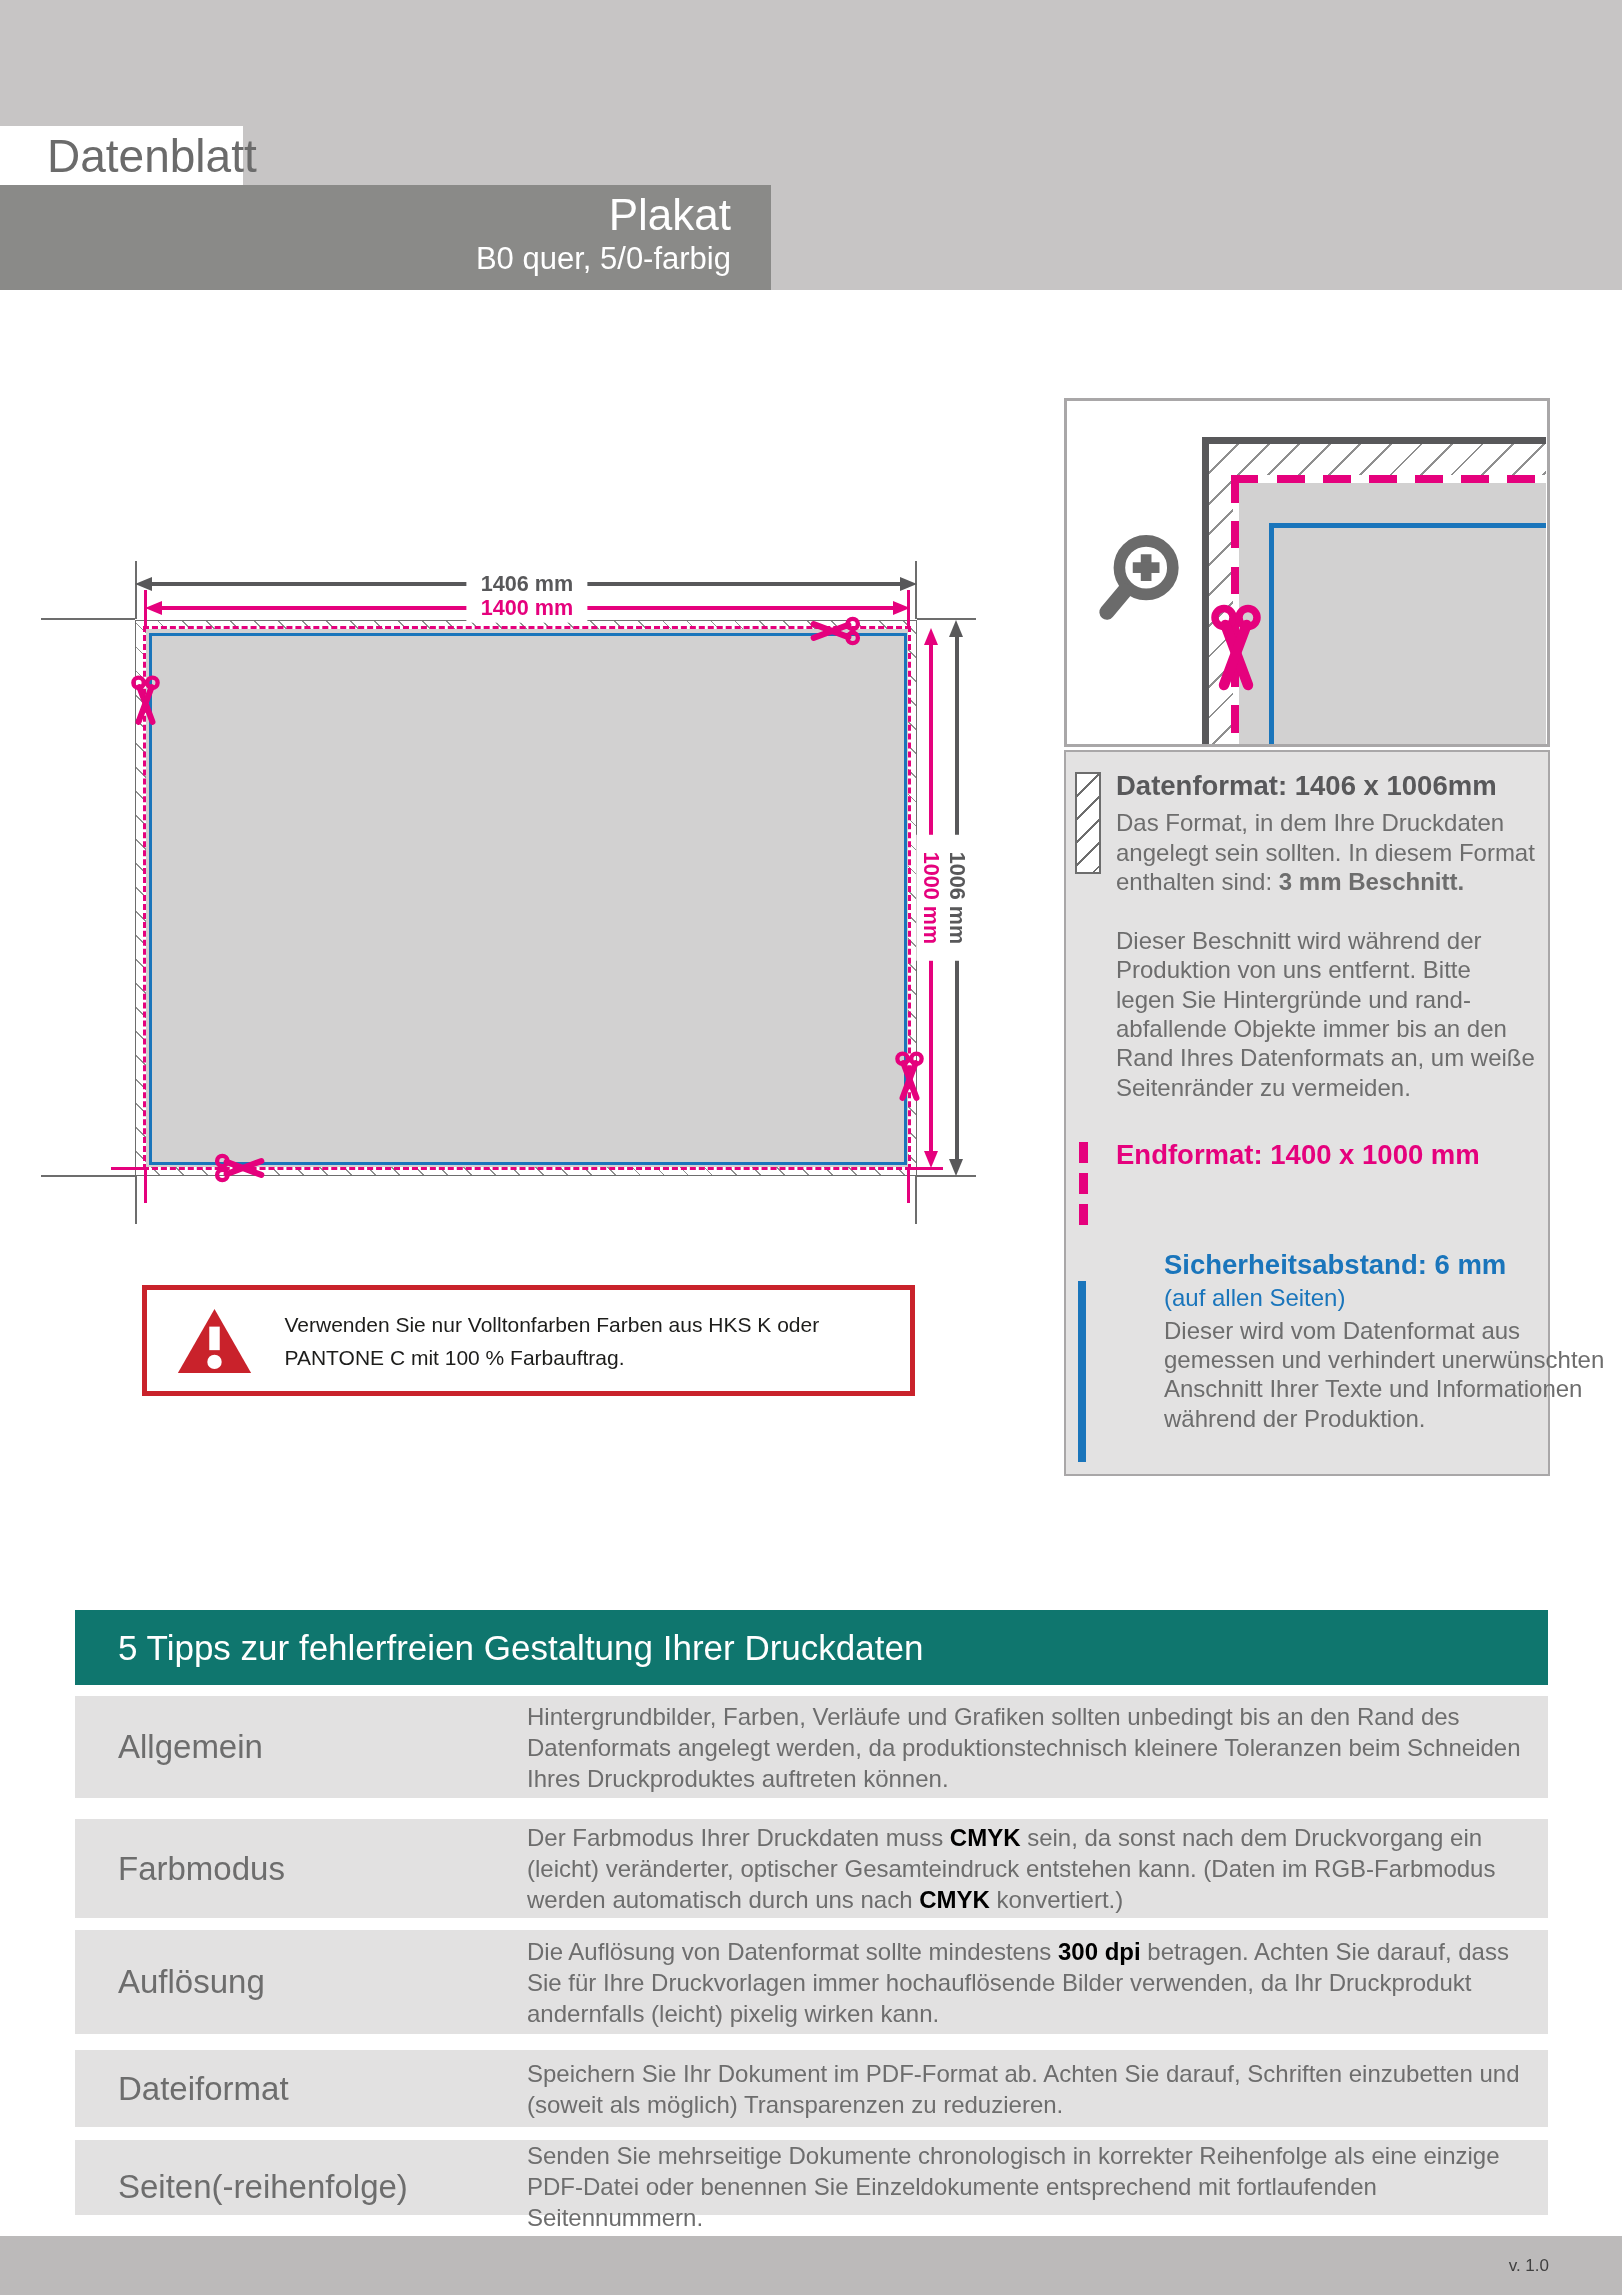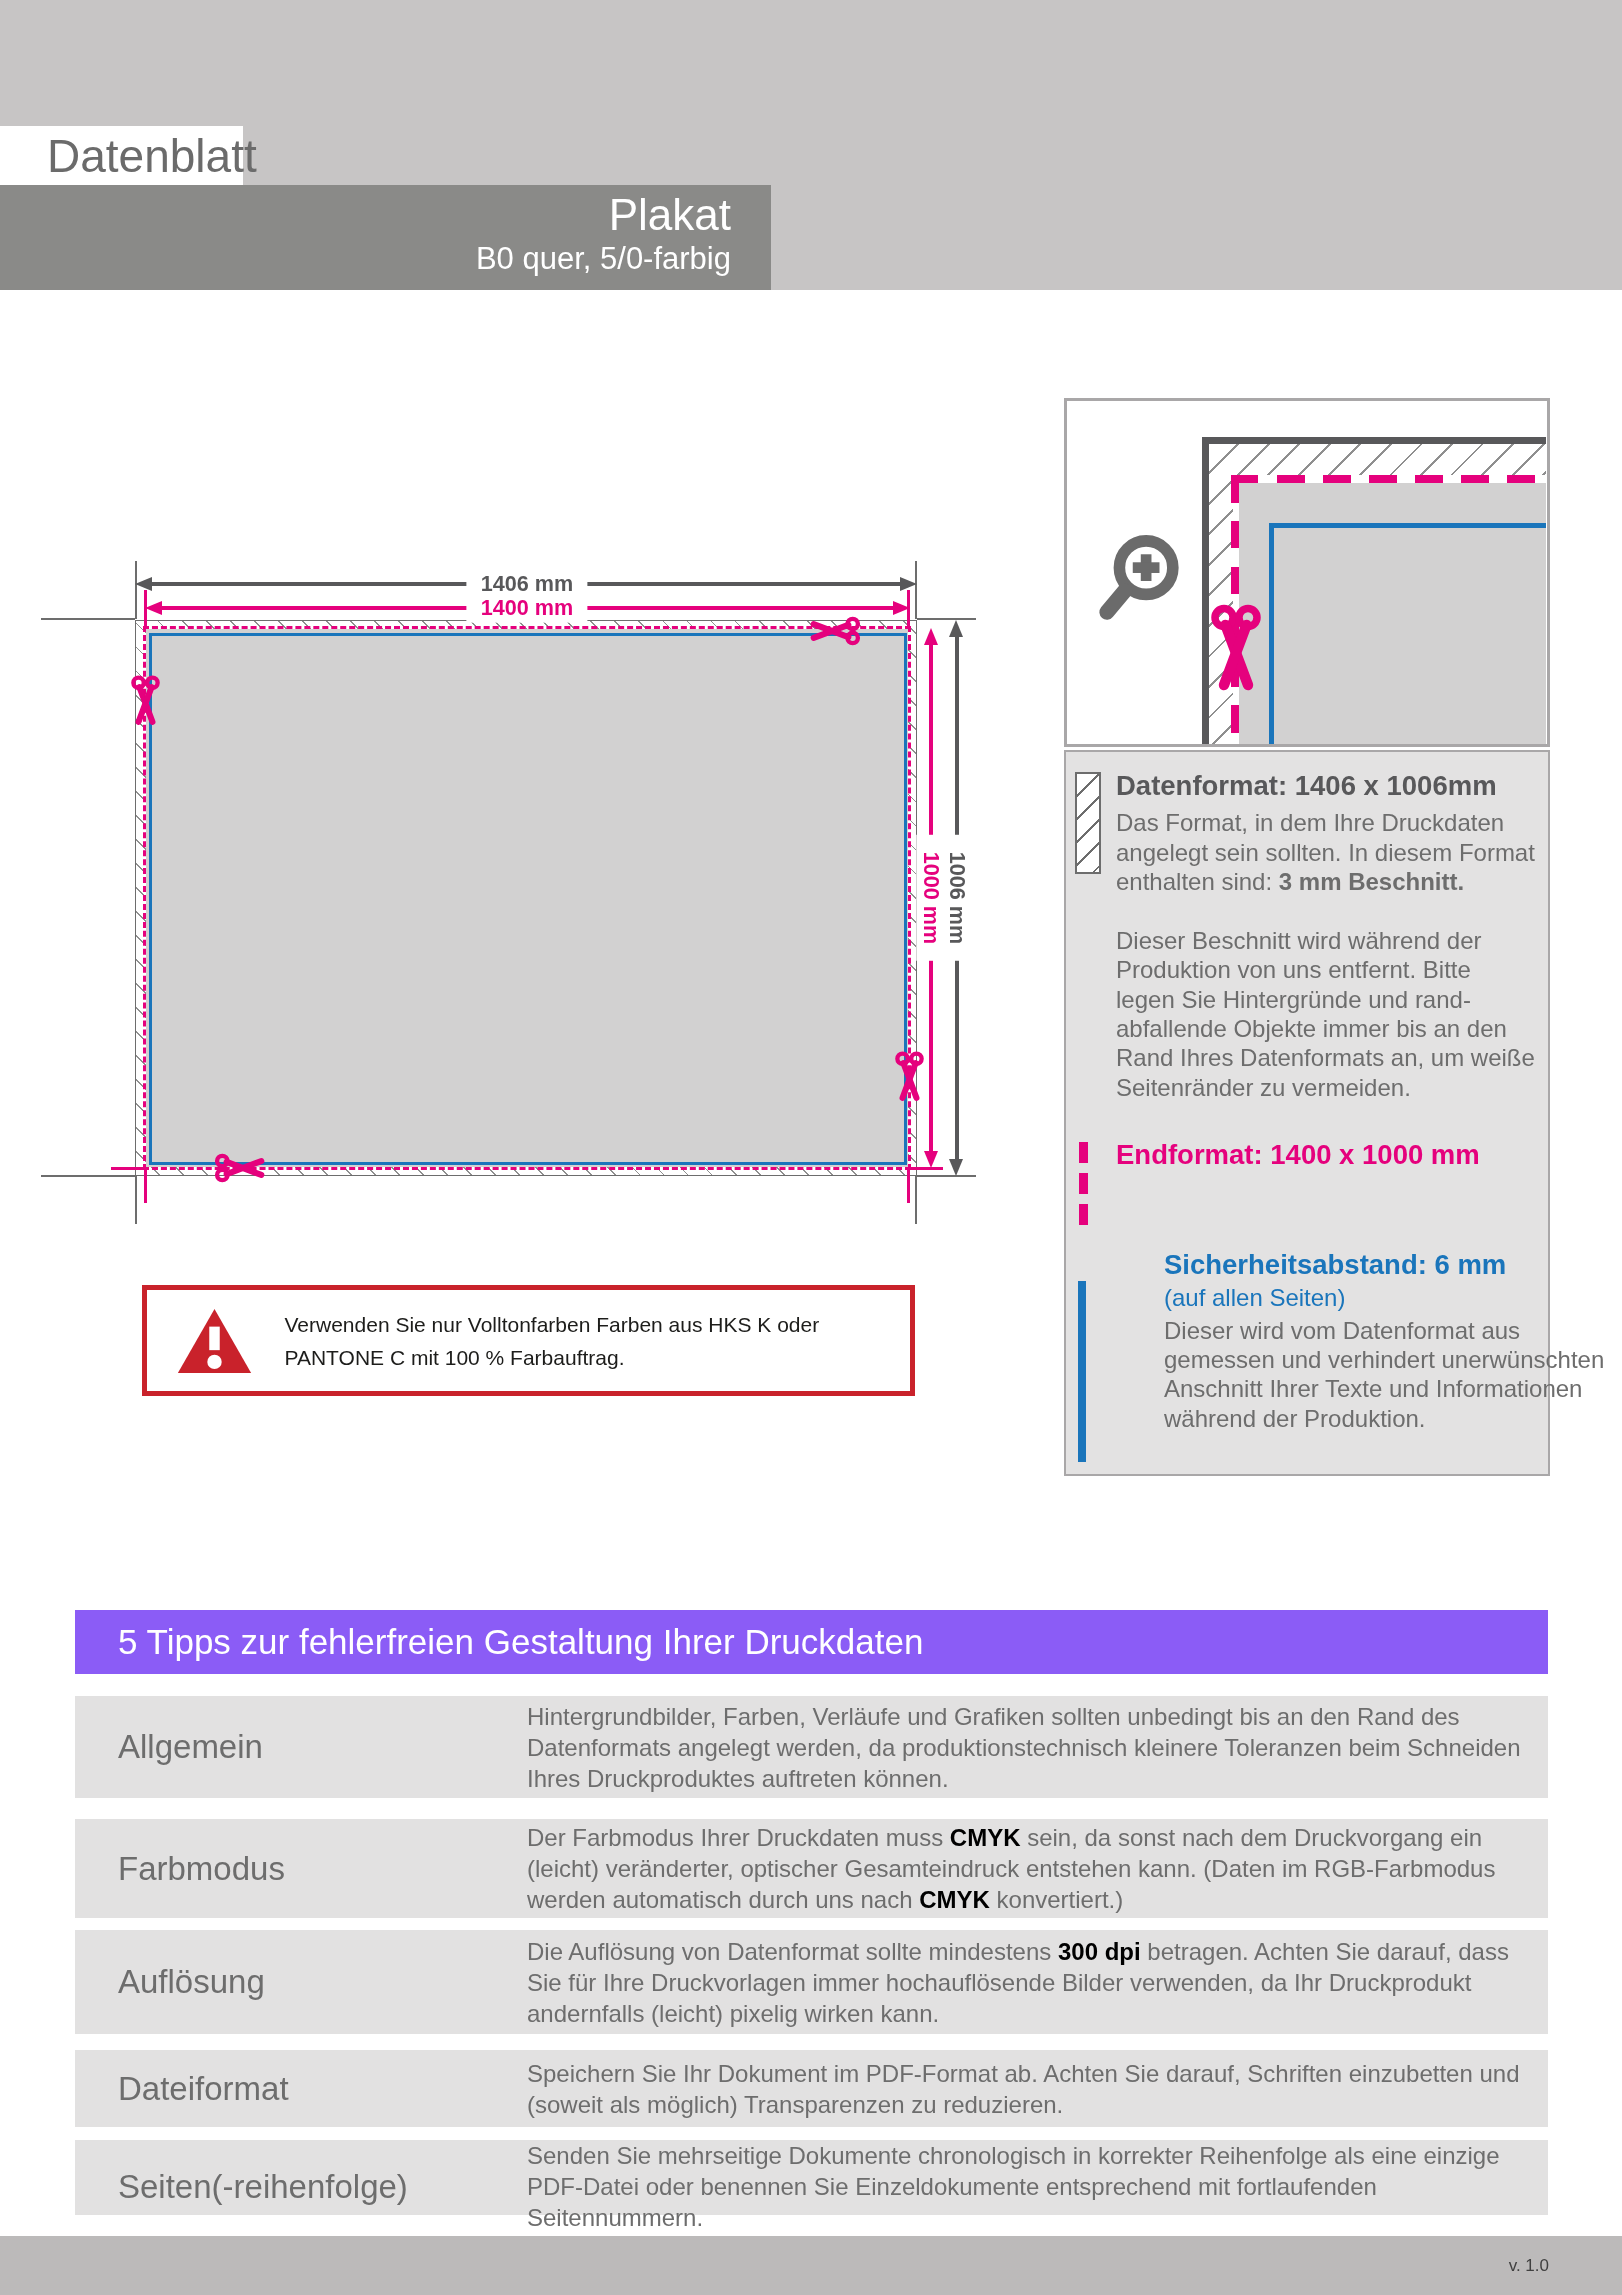--- a/index.html
+++ b/index.html
@@ -62,21 +62,21 @@
   .dash-chip span{display:block;width:8.5px;height:21px;background:#e5017d;margin-bottom:9.8px;}
   .bar-chip{width:7.9px;height:181px;background:#1a75bb;}
 
   
   .warnbox{left:142px;top:1285px;width:773px;height:111px;box-sizing:border-box;
      border:5.2px solid #c9222b;background:#ffffff;display:flex;align-items:center;}
   .warnbox .wicon{width:79px;height:68px;margin-left:27.5px;flex:0 0 auto;}
   .warnbox .wtext{margin-left:31px;font-size:21px;line-height:33px;color:#1d1d1b;}
 
   
-  .tipshead{left:75px;top:1610px;width:1473px;height:64px;background:#8b5cf6;
+  .tipshead{left:75px;top:1610px;width:1473px;height:75px;background:#0f766e;
      display:flex;align-items:center;}
   .tipshead span{color:#ffffff;font-size:35px;padding-left:43px;white-space:nowrap;}
   .tiprow{left:75px;width:1473px;background:#e2e1e1;display:grid;
      grid-template-columns:452px 1fr;align-items:center;box-sizing:border-box;padding-right:22px;}
   .tiprow .tlabel{font-size:33px;color:#6d6d6d;padding-left:43px;white-space:nowrap;}
   .tiprow .tbody{font-size:24px;line-height:31px;color:#6d6d6d;}
   .tbody b{color:#000000;}
 
   
   .footer{left:0;top:2236px;width:1623px;height:60px;background:#bcbaba;

